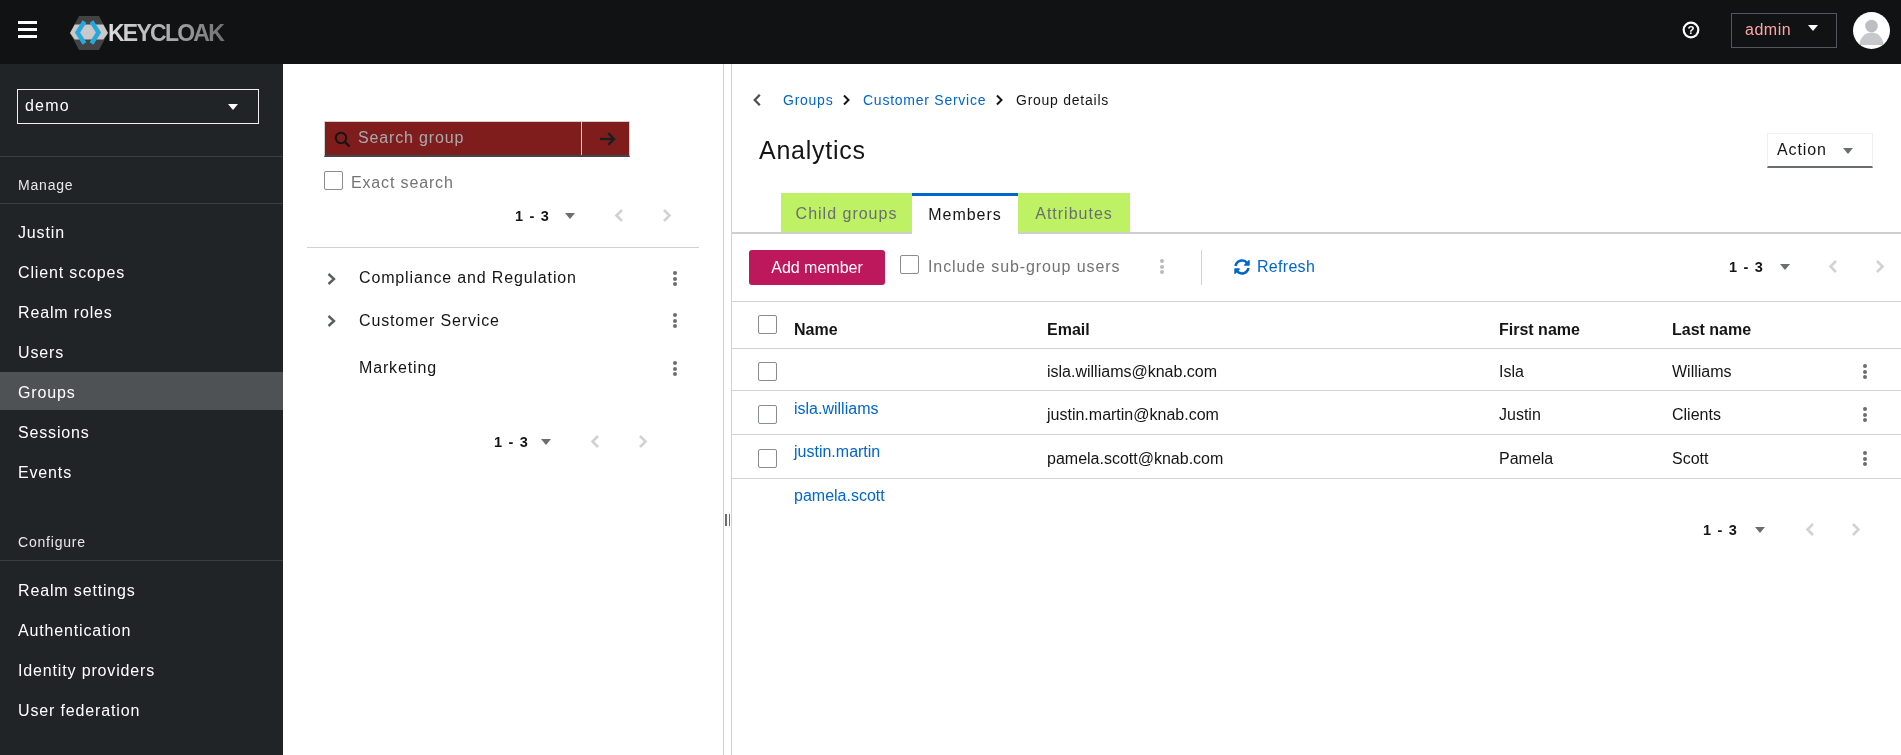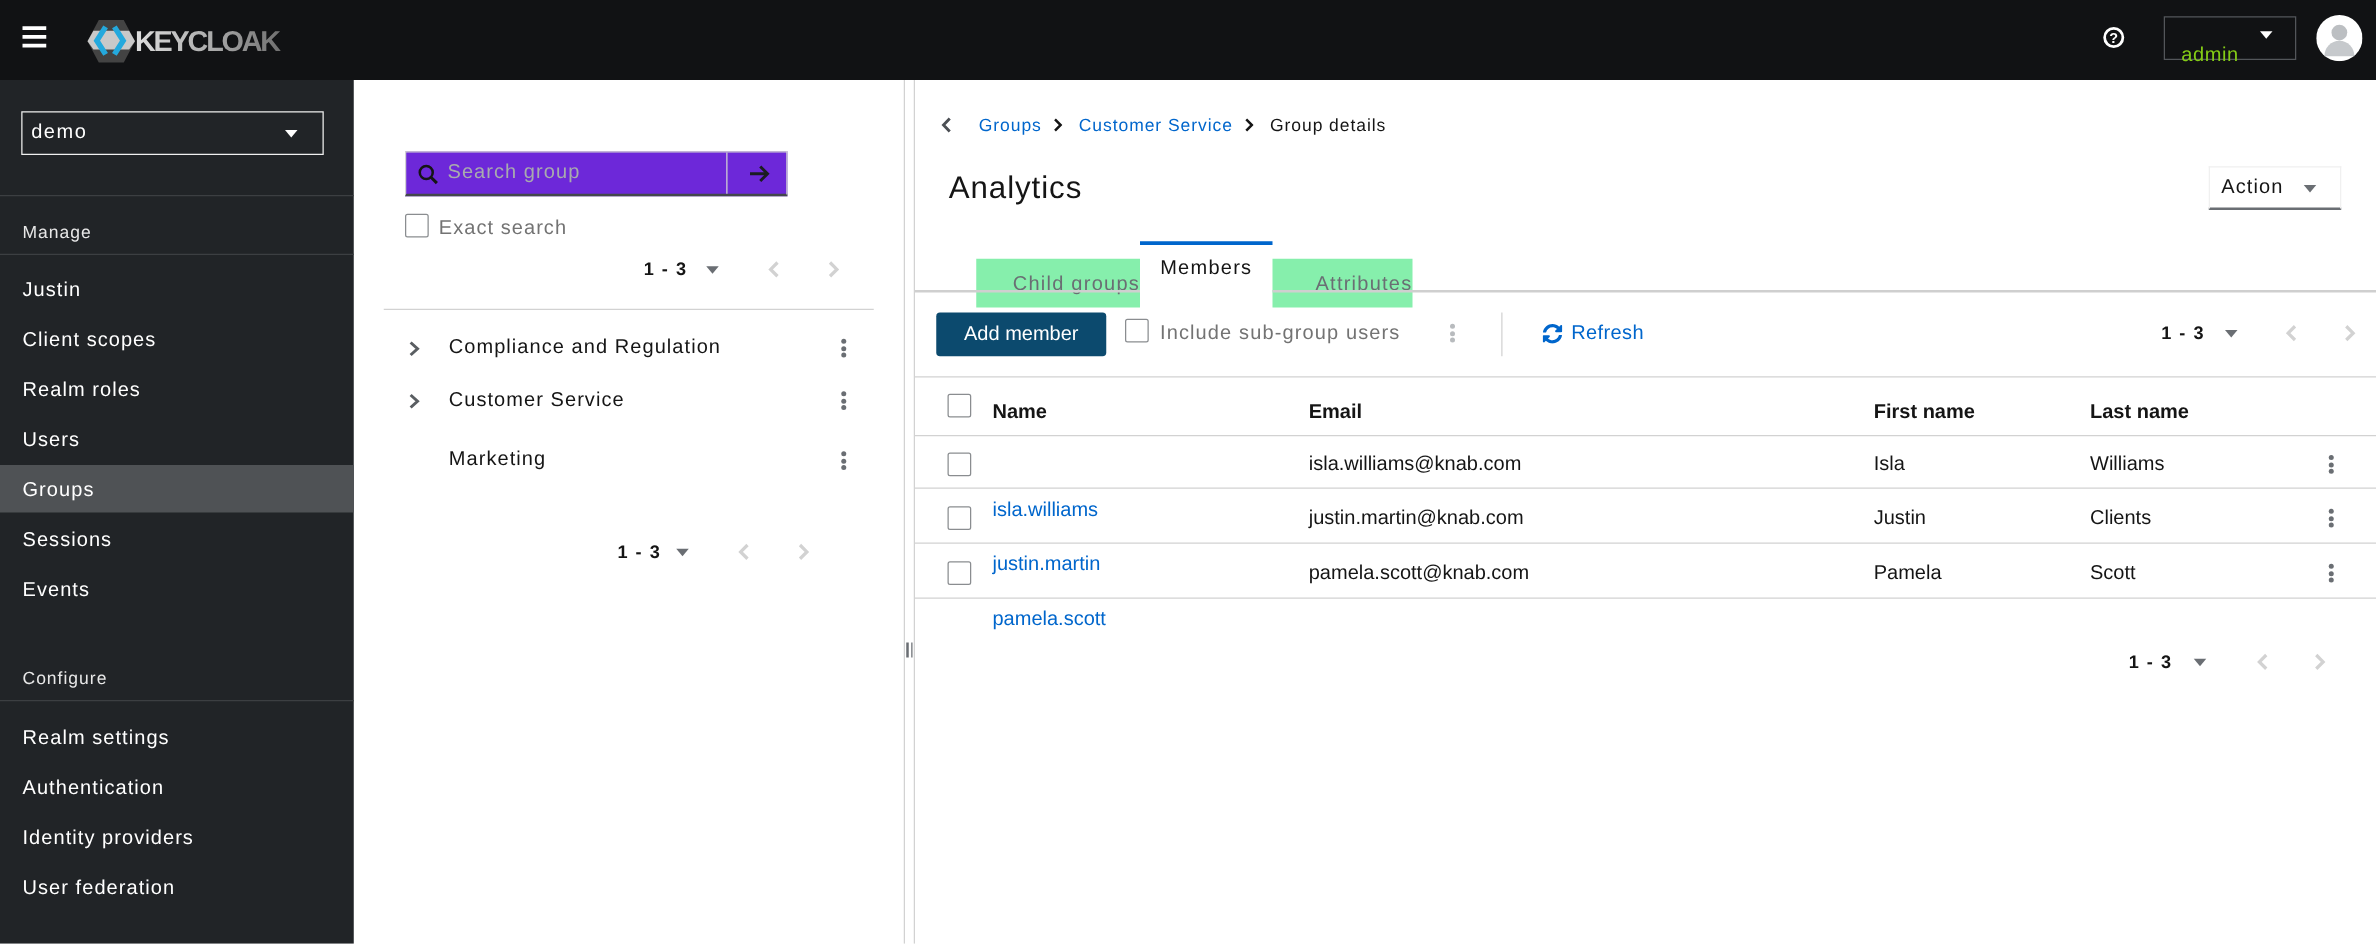--- a/index.html
+++ b/index.html
@@ -16,49 +16,49 @@
 #sidebar { position:absolute; left:0; top:64px; width:283px; height:691px; background:#212427; }
 #realmsel { position:absolute; left:17px; top:25px; width:242px; height:35px; border:1px solid #f0f0f0; color:#fff; font-size:16px; }
 #realmsel span { position:absolute; left:7px; top:7px; letter-spacing:1.2px; }
 .sideline { position:absolute; left:0; width:283px; height:1px; background:#3c3f42; }
 .navsec { position:absolute; left:18px; font-size:14px; color:#e8e8e8; letter-spacing:0.8px; }
 .navitem { position:absolute; left:18px; font-size:16px; color:#fff; letter-spacing:0.85px; }
 #navsel { position:absolute; left:0; top:308px; width:283px; height:38px; background:#4f5255; }
 .vline { position:absolute; top:64px; height:691px; width:1px; background:#d2d2d2; }
 
 
-#search { position:absolute; left:324px; top:121px; width:306px; height:36px; border:1px solid #d2d2d2; border-bottom:2px solid #43474b; background:#6d28d9; }
+#search { position:absolute; left:324px; top:121px; width:306px; height:36px; border:1px solid #d2d2d2; border-bottom:2px solid #43474b; background:#7f1d1d; }
 #search .sep { position:absolute; right:47px; top:0; width:1px; height:33px; background:#d2d2d2; }
 #search .ph { position:absolute; left:33px; top:7px; font-size:16px; color:#a8abae; letter-spacing:0.85px; }
 
 .ck { position:absolute; width:19px; height:19px; border:1.5px solid #8a8d90; border-radius:2px; background:#fff; }
 
 
 .pgnum { position:absolute; font-size:14.5px; font-weight:bold; color:#151515; letter-spacing:1.2px; }
 .caret { position:absolute; width:0; height:0; border-left:5.5px solid transparent; border-right:5.5px solid transparent; border-top:6.5px solid #6a6e73; }
 
 
 .treelbl { position:absolute; font-size:16px; color:#151515; letter-spacing:0.85px; }
 
 
 .bc-link { position:absolute; font-size:14px; color:#0066cc; letter-spacing:0.75px; }
 .bc-txt { position:absolute; font-size:14px; color:#151515; letter-spacing:0.75px; }
 #title { position:absolute; left:759px; top:136px; font-size:25px; color:#151515; letter-spacing:0.75px; }
 #actionbtn { position:absolute; left:1767px; top:133px; width:106px; height:35px; border:1px solid #f0f0f0; border-bottom:2px solid #6a6e73; background:#fff; }
 #actionbtn span { position:absolute; left:9px; top:7px; font-size:16px; letter-spacing:0.9px; }
 
 
-.tab { position:absolute; top:207px; height:39px; background:#86efac; color:#6a6e73; font-size:16px; text-align:right; letter-spacing:1px; }
+.tab { position:absolute; top:193px; height:39px; background:#bef264; color:#6a6e73; font-size:16px; text-align:center; letter-spacing:1px; }
 .tab div { margin-top:12px; }
 #tabactive { position:absolute; left:912px; top:193px; width:106px; height:42px; background:#fff; border-top:3px solid #0066cc; color:#151515; font-size:16px; text-align:center; letter-spacing:1px; }
 #tabactive div { margin-top:10px; }
 .tabline { position:absolute; top:232px; height:1.5px; background:#cfcfcf; }
 
 
-#addbtn { position:absolute; left:749px; top:250px; width:136px; height:35px; background:#0c4a6e; border-radius:3px; color:#fff; font-size:16px; text-align:center; line-height:35px; }
+#addbtn { position:absolute; left:749px; top:250px; width:136px; height:35px; background:#be185d; border-radius:3px; color:#fff; font-size:16px; text-align:center; line-height:35px; }
 .lbl16 { position:absolute; font-size:16px; color:#737373; }
 .kebab i { display:block; width:4.2px; height:4.2px; border-radius:50%; margin:0 0 1.4px 0; }
 
 
 .tline { position:absolute; left:732px; width:1169px; height:1px; background:#d2d2d2; }
 .th { position:absolute; font-size:16px; font-weight:bold; color:#151515; }
 .tlink { position:absolute; font-size:16px; color:#0066cc;margin-top:37px; }
 .ttxt { position:absolute; font-size:16px; color:#151515; }
 </style>
 </head>
@@ -83,21 +83,21 @@
       <path d="M23.5 7.5 L30.5 18.5 L23.5 29.5" fill="none" stroke="#24a9dd" stroke-width="4.4"></path>
       <text x="40" y="26.5" font-family="Liberation Sans, sans-serif" font-weight="bold" font-size="23" letter-spacing="-1.75" fill="url(#kcg)">KEYCLOAK</text>
     </svg>
 
     <svg class="abs" style="left:1682px;top:21px" width="18" height="18" viewBox="0 0 18 18">
       <circle cx="9" cy="9" r="7.3" fill="none" stroke="#fff" stroke-width="2.2"></circle>
       <text x="9" y="13.2" text-anchor="middle" font-family="Liberation Sans, sans-serif" font-size="11.5" font-weight="bold" fill="#fff">?</text>
     </svg>
 
     <div class="abs" style="left:1731px;top:13px;width:106px;height:35px;border:1px solid #53565a;"></div>
-    <div class="abs" style="left:1745px;top:21px;font-size:16px;color:#84cc16;letter-spacing:0.5px;margin-top:15px;">admin</div>
+    <div class="abs" style="left:1745px;top:21px;font-size:16px;color:#fca5a5;letter-spacing:0.5px;">admin</div>
     <div class="caret" style="left:1808px;top:25px;border-top-color:#fff;"></div>
 
     <svg class="abs" style="left:1853px;top:12px" width="37" height="37" viewBox="0 0 37 37">
       <circle cx="18.5" cy="18.5" r="18.5" fill="#ffffff"></circle>
       <circle cx="18.5" cy="14" r="6.3" fill="#bcbfc2"></circle>
       <path d="M6.5 33 a12 12.5 0 0 1 24 0 z" fill="#c6c9cc"></path>
     </svg>
   </div>
 
   <div id="sidebar">

